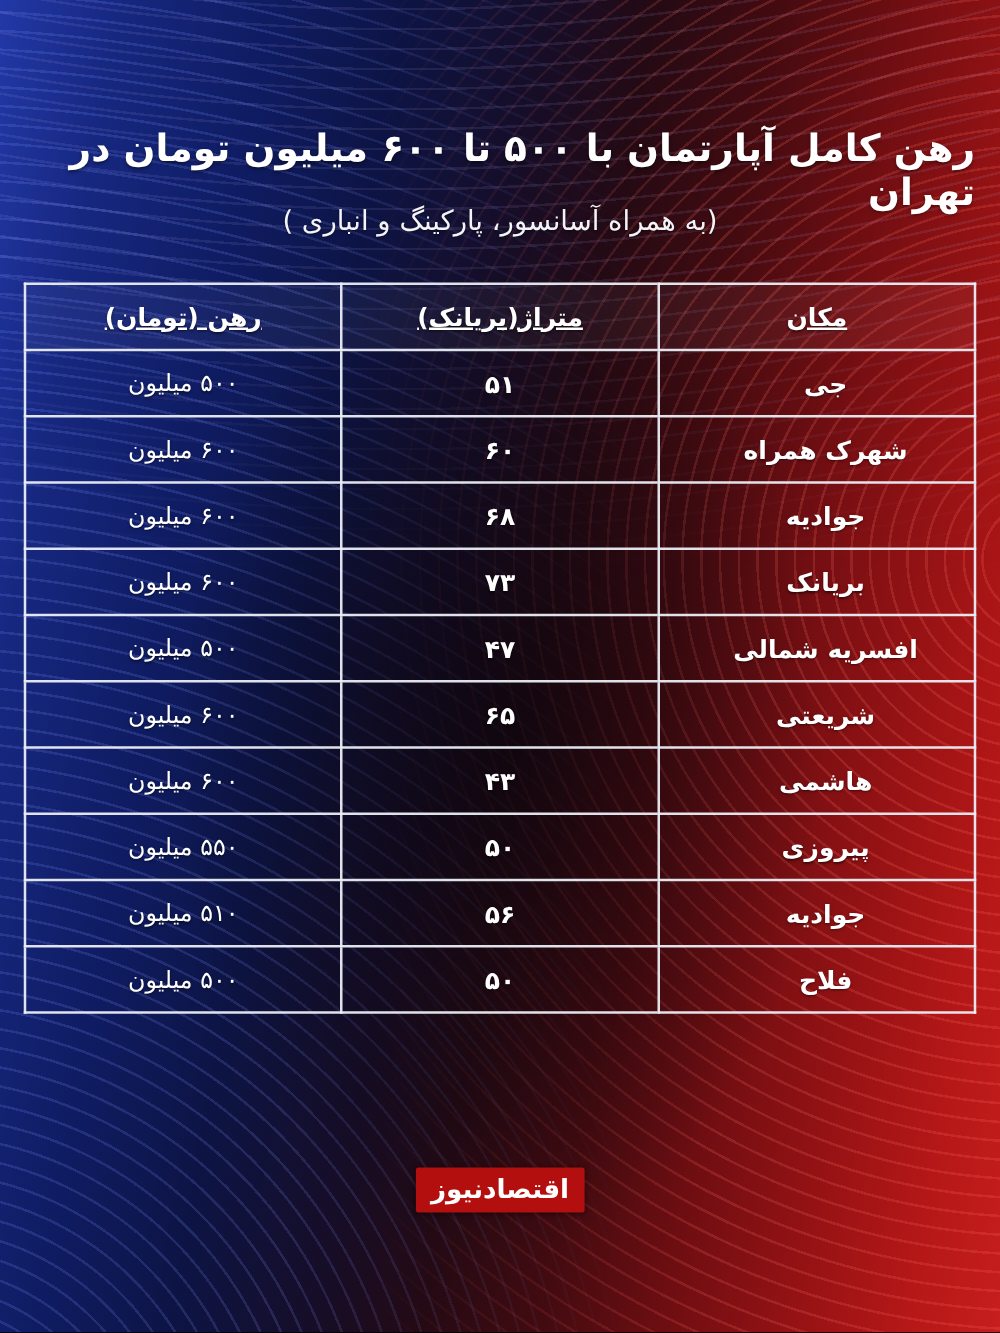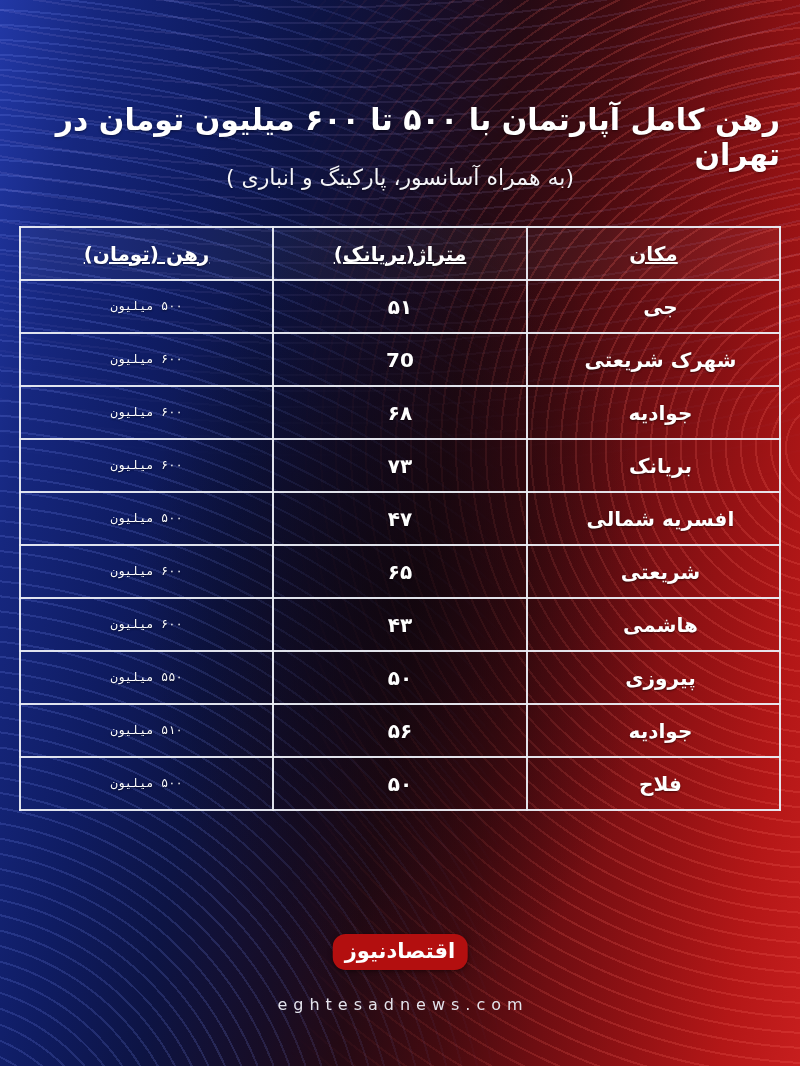--- a/index.html
+++ b/index.html
@@ -95,28 +95,28 @@
     text-shadow: 0 1px 2px rgba(0,0,0,0.5);
   }
   .rent-table th {
     font-size: 20px;
     font-weight: bold;
     background: rgba(255, 255, 255, 0.04);
     text-decoration: underline;
   }
   .rent-table td.col-location { font-size: 20px; font-weight: bold; padding-left: 20px; }
   .rent-table td.col-area     { font-size: 20px; font-weight: bold; }
-  .rent-table td.col-deposit  { font-size: 12px; font-weight: normal; font-family: Liberation Mono, monospace; }
+  .rent-table td.col-deposit  { font-size: 19px; font-weight: normal; }
 
   .logo-box {
     position: absolute;
     top: 934px; left: 50%;
     transform: translateX(-50%);
     background: #b30f0f;
-    border-radius: 13px;
+    border-radius: 2px;
     padding: 5px 12px 7px 12px;
     box-shadow: 0 1px 4px rgba(0,0,0,0.5);
   }
   .logo-box .logo-text {
     direction: rtl;
     color: #ffffff;
     font-size: 21px;
     font-weight: bold;
     white-space: nowrap;
   }
@@ -155,22 +155,22 @@
         <th>رهن (تومان)</th>
       </tr>
     </thead>
     <tbody>
         <tr>
           <td class="col-location">جی</td>
           <td class="col-area">۵۱</td>
           <td class="col-deposit">۵۰۰ میلیون</td>
         </tr>
         <tr>
-          <td class="col-location">شهرک شریعتی</td>
-          <td class="col-area">70</td>
+          <td class="col-location">شهرک همراه</td>
+          <td class="col-area">۶۰</td>
           <td class="col-deposit">۶۰۰ میلیون</td>
         </tr>
         <tr>
           <td class="col-location">جوادیه</td>
           <td class="col-area">۶۸</td>
           <td class="col-deposit">۶۰۰ میلیون</td>
         </tr>
         <tr>
           <td class="col-location">بریانک</td>
           <td class="col-area">۷۳</td>
@@ -205,14 +205,13 @@
           <td class="col-location">فلاح</td>
           <td class="col-area">۵۰</td>
           <td class="col-deposit">۵۰۰ میلیون</td>
         </tr>
       </tbody>
   </table>
 
   <div class="logo-box">
     <span class="logo-text">اقتصادنیوز</span>
   </div>
-  <div class="website">eghtesadnews.com</div>
 </div>
 
 </body></html>

